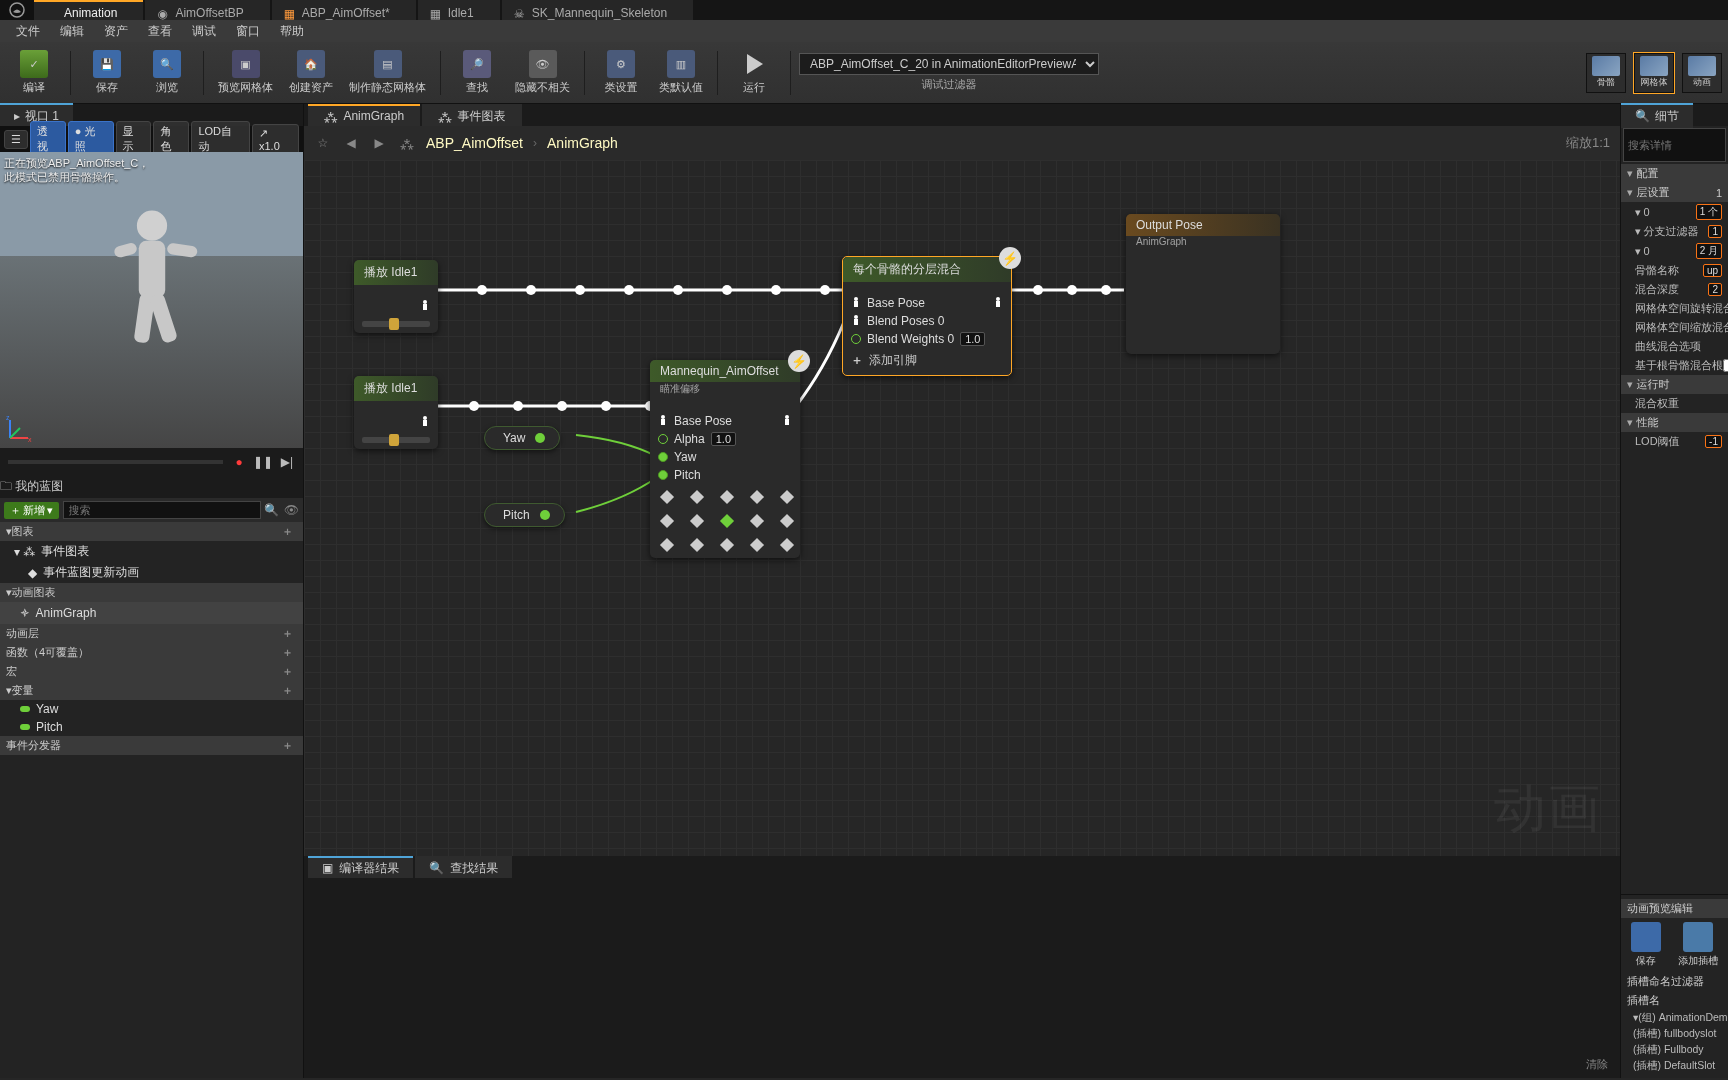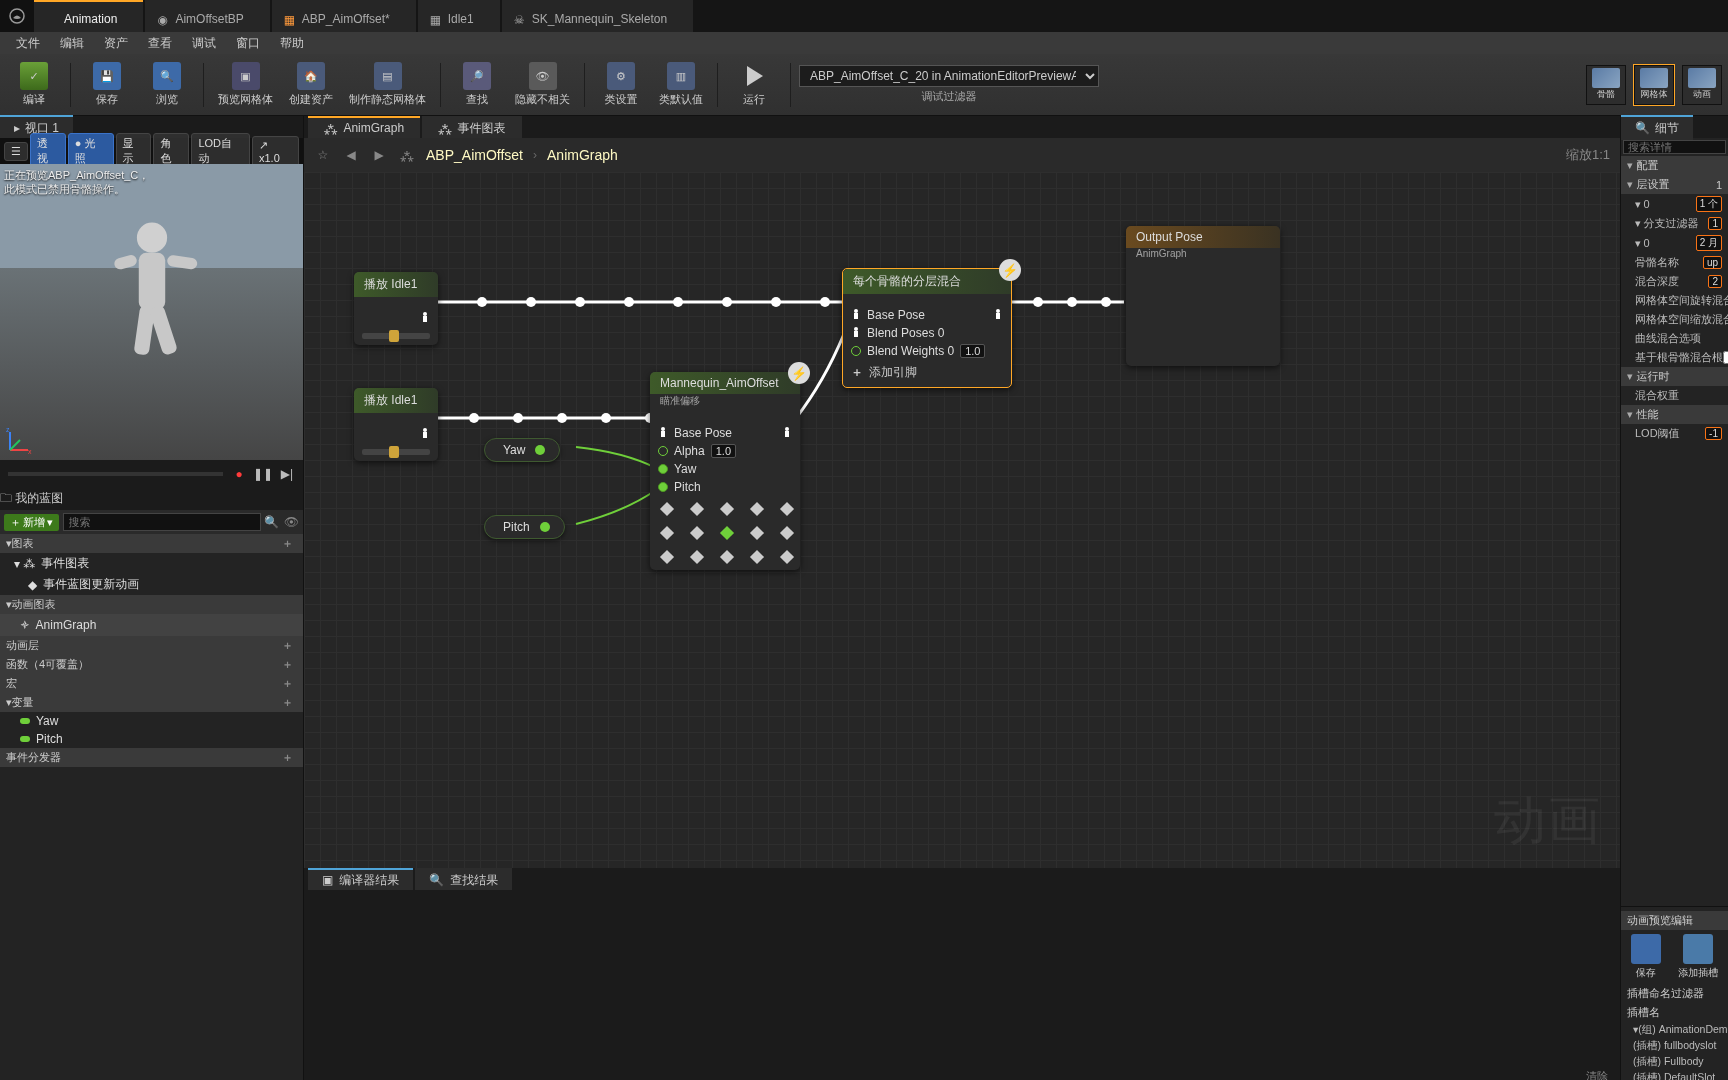--- a/index.html
+++ b/index.html
@@ -1,18 +1,18 @@
 <!DOCTYPE html>
 <html><head>
 <meta charset="utf-8">
 <style>
 * { margin: 0; padding: 0; box-sizing: border-box; font-family: "Segoe UI", Tahoma, sans-serif; }
 body { background: #262626; color: #ccc; width: 1728px; height: 1080px; overflow: hidden; font-size: 12px; }
 
-.title-tabs { height: 32px; background: #151515; display: flex; align-items: stretch; }
+.title-tabs { height: 20px; background: #151515; display: flex; align-items: stretch; }
 .title-tabs .logo { width: 34px; display:flex; align-items:center; justify-content:center; background:#111; }
 .title-tabs .ttab { padding: 4px 26px 0 12px; background: #262626; border-top:2px solid transparent; display:flex; align-items:center; gap:6px; color:#aaa; font-size:12px; margin-right:2px; position:relative; }
 .title-tabs .ttab.active { border-top:2px solid #ffa726; color:#eee; }
 .title-tabs .ttab .ticon { width:12px; height:12px; display:inline-block; }
 
 .menu-bar { height: 22px; background: #3a3a3a; display:flex; align-items:center; padding:0 6px; gap:0; }
 .menu-bar .mitem { padding: 3px 10px; color:#ccc; font-size:12px; }
 
 .toolbar { height: 62px; background: linear-gradient(#383838,#303030); display:flex; align-items:center; padding:0 6px; gap:4px; border-bottom:1px solid #111; }
 .toolbar .tbtn { display:flex; flex-direction:column; align-items:center; justify-content:center; min-width:56px; height:56px; padding:2px 6px; color:#ccc; font-size:11px; gap:2px; border-radius:2px; }
@@ -548,21 +548,21 @@
     </div>
     <div class="log-body">
       <div class="clear">清除</div>
     </div>
   </div>
 
   <div class="right-col">
     <div class="panel-tab">
         <div class="ptab active">🔍 <span>细节</span></div>
       </div>
-    <input style="background: rgb(17, 17, 17); border: 1px solid rgb(68, 68, 68); color: rgb(136, 136, 136); font-size: 11px; padding: 0 4px; margin: 2px;" placeholder="搜索详情">
+    <input style="background: rgb(17, 17, 17); border: 1px solid rgb(68, 68, 68); color: rgb(136, 136, 136); font-size: 11px; padding: 10px 4px; margin: 2px;" placeholder="搜索详情">
     <div class="details">
       <div class="dhdr">
           <span class="tri">▾</span>
           <span>配置</span>
         </div>
       <div class="dhdr">
           <span class="tri">▾</span>
           <span>层设置</span>
           <span style="margin-left:auto" class="val">1</span>
         </div>

